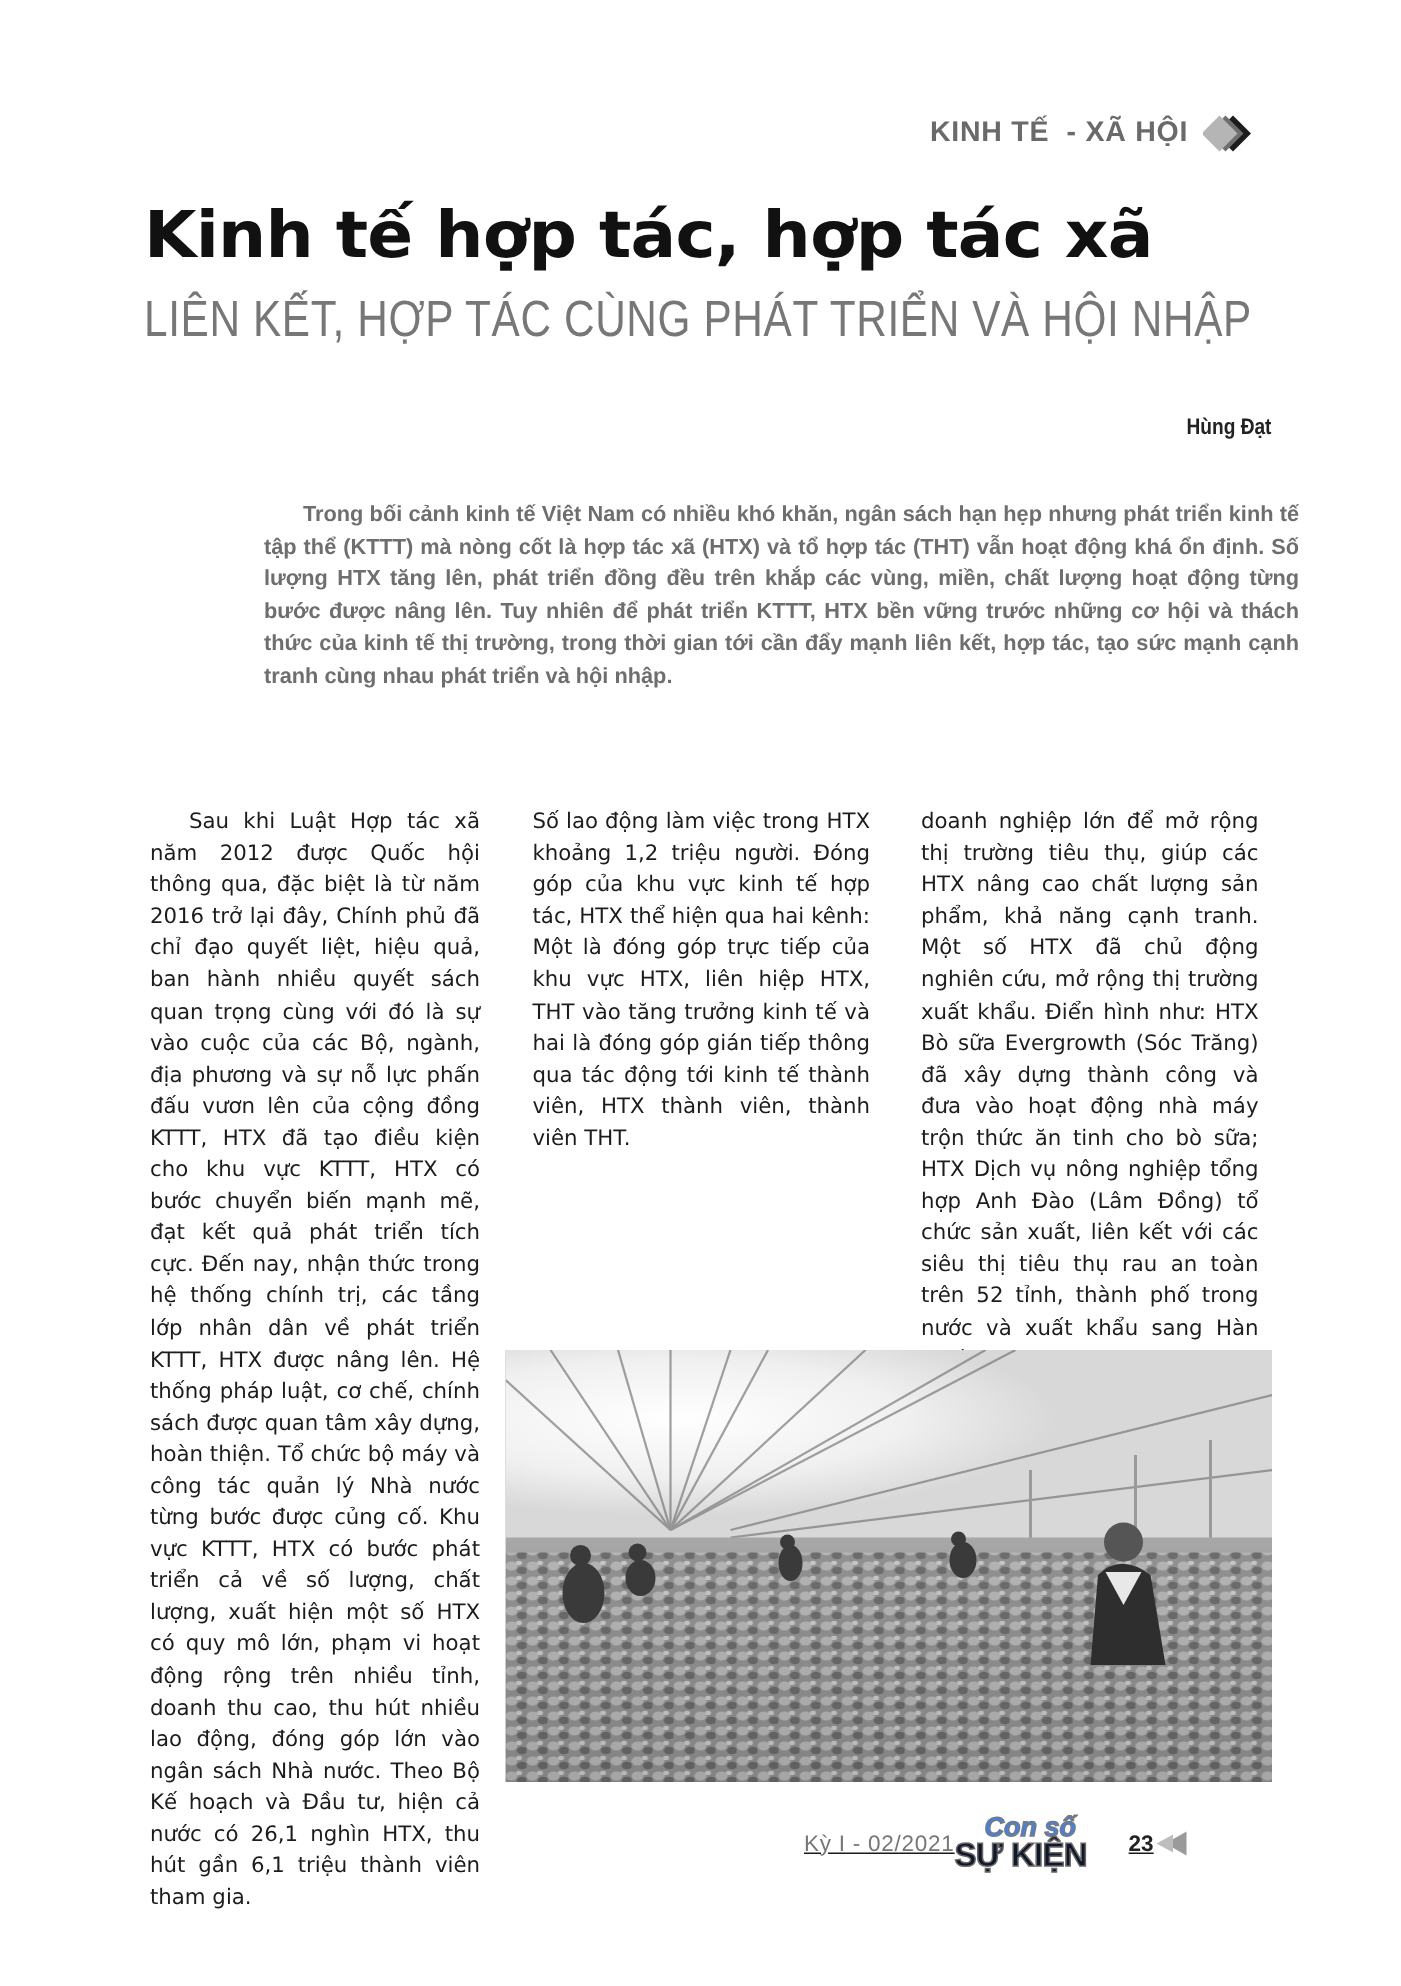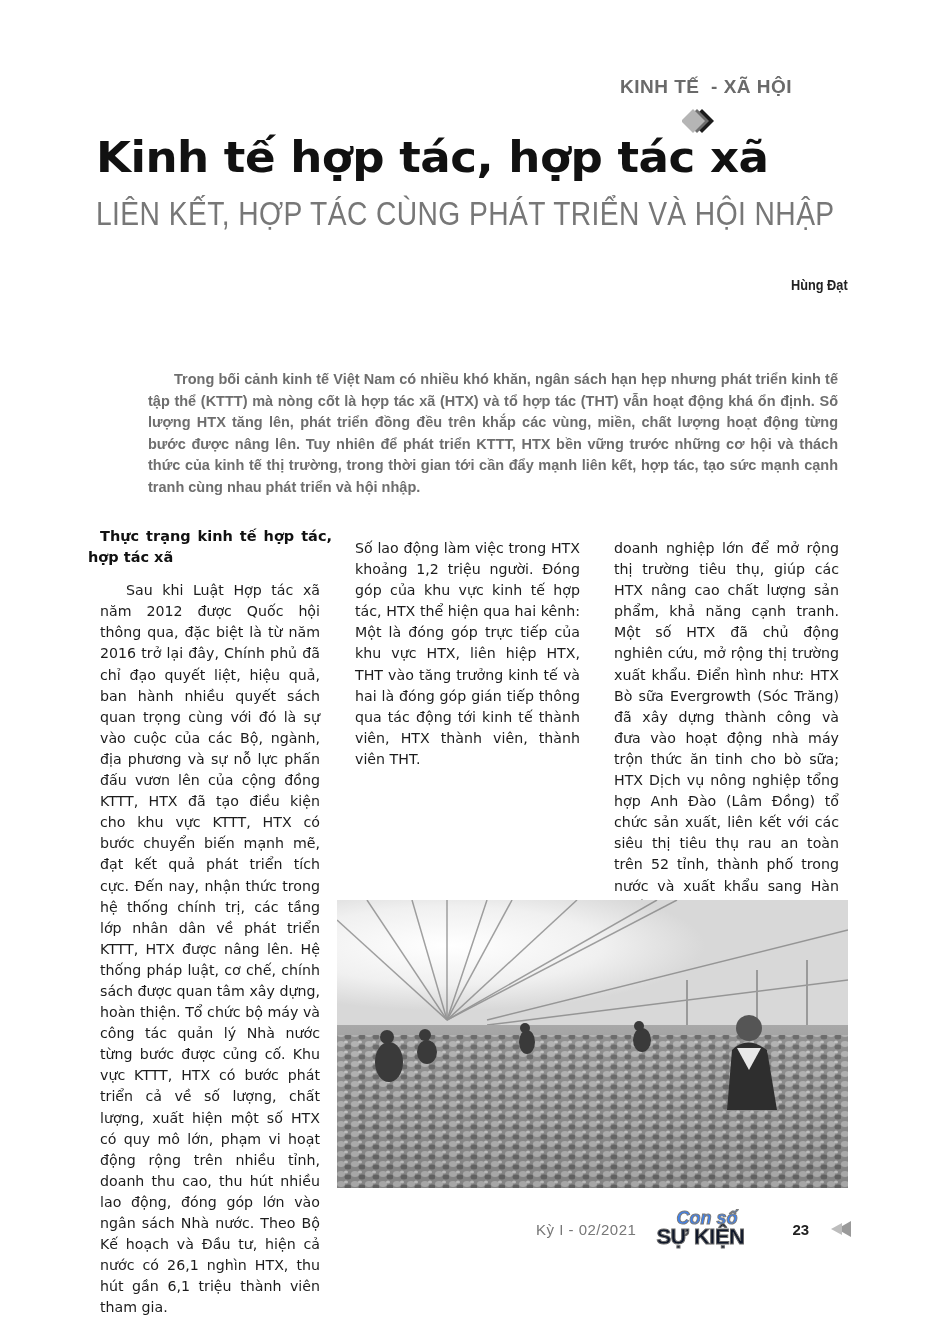--- a/index.html
+++ b/index.html
@@ -1,32 +1,32 @@
 <!DOCTYPE html>
 <html><head>
 <meta charset="utf-8">
 <style>
   html, body { margin:0; padding:0; background:#ffffff; }
   body { width:934px; height:1324px; position:relative; overflow:hidden; font-family:"DejaVu Sans", sans-serif; color:#1a1a1a; }
-  .section-tag { position:absolute; top:76px; left:620px; display:flex; align-items:center; gap:10px;flex-direction:column; }
+  .section-tag { position:absolute; top:76px; left:620px; display:flex; align-items:center; gap:10px; }
   .section-tag .label { font-family:"Liberation Sans", sans-serif; font-weight:bold; font-size:19px; color:#6a6a6a; letter-spacing:0.5px; white-space:pre; }
   .section-tag svg { display:block; }
   .title { position:absolute; top:134px; left:96px; width:760px; font-family:"DejaVu Sans", sans-serif; font-weight:900; font-size:43px; line-height:46px; color:#111; letter-spacing:-0.5px; transform:scaleX(1.05); transform-origin:left; }
   .subtitle { position:absolute; top:193px; left:96px; width:760px; font-family:"Liberation Sans", sans-serif; font-size:34px; line-height:40px; color:#777; transform:scaleX(0.83); transform-origin:left; letter-spacing:0.5px; white-space:nowrap; }
   .byline { position:absolute; top:276px; right:86px; font-family:"Liberation Sans", sans-serif; font-weight:bold; font-size:15px; color:#222; transform:scaleX(0.85); transform-origin:right; }
-  .lead { position:absolute; top:333px; left:148px; width:690px; font-family:"Liberation Sans", sans-serif; font-weight:bold; font-size:14.5px; line-height:21.6px; color:#6e6e6e; text-align:justify; text-indent:26px;margin-top:36px; }
+  .lead { position:absolute; top:333px; left:176px; width:690px; font-family:"Liberation Sans", sans-serif; font-weight:bold; font-size:14.5px; line-height:21.6px; color:#6e6e6e; text-align:justify; text-indent:26px; }
   .col { position:absolute; top:526px; font-size:14.2px; line-height:21.1px; color:#1c1c1c; text-align:justify; hyphens:none; }
   .col p { margin:12px; }
   .col .indent { text-indent:26px; }
   .col h3 { margin:0; font-size:14.5px; line-height:21.1px; font-weight:bold; text-indent:12px; color:#111; }
   .col1 { left:88px; width:244px; }
   .col2 { left:343px; width:249px; }
   .col3 { left:602px; width:249px; }
   .photo { position:absolute; top:900px; left:337px; width:511px; height:288px; overflow:hidden; background:#bcbcbc; }
-  .footer { position:absolute; top:1212px; left:536px; display:flex; align-items:center; gap:20px; }
+  .footer { position:absolute; top:1212px; left:536px; display:flex; align-items:center; gap:0;text-decoration:underline; }
   .footer .issue { font-family:"Liberation Sans", sans-serif; font-size:15px; color:#777; letter-spacing:0.5px; }
   .footer .logo { width:112px; height:34px; position:relative; }
   .footer .logo .top { position:absolute; top:-4px; left:20px; font-family:"Liberation Sans", sans-serif; font-weight:bold; font-style:italic; font-size:18px; color:#3b82f6; -webkit-text-stroke:1px #7a7a7a; }
   .footer .logo .bot { position:absolute; top:12px; left:0; font-family:"Liberation Sans", sans-serif; font-weight:900; font-size:22px; color:#0f172a; -webkit-text-stroke:1px #666; letter-spacing:-0.5px;text-align:center; }
   .footer .page { font-family:"Liberation Sans", sans-serif; font-weight:bold; font-size:15px; color:#222; margin-left:4px; }
 </style>
 </head>
 <body>
 
 <div class="section-tag">
@@ -38,21 +38,20 @@
   </svg>
 </div>
 
 <div class="title">Kinh tế hợp tác, hợp tác xã</div>
 <div class="subtitle">LIÊN KẾT, HỢP TÁC CÙNG PHÁT TRIỂN VÀ HỘI NHẬP</div>
 <div class="byline">Hùng Đạt</div>
 
 <div class="lead">Trong bối cảnh kinh tế Việt Nam có nhiều khó khăn, ngân sách hạn hẹp nhưng phát triển kinh tế tập thể (KTTT) mà nòng cốt là hợp tác xã (HTX) và tổ hợp tác (THT) vẫn hoạt động khá ổn định. Số lượng HTX tăng lên, phát triển đồng đều trên khắp các vùng, miền, chất lượng hoạt động từng bước được nâng lên. Tuy nhiên để phát triển KTTT, HTX bền vững trước những cơ hội và thách thức của kinh tế thị trường, trong thời gian tới cần đẩy mạnh liên kết, hợp tác, tạo sức mạnh cạnh tranh cùng nhau phát triển và hội nhập.</div>
 
 <div class="col col1">
-  <h3>Thực trạng kinh tế hợp tác, hợp tác xã</h3>
   <p class="indent">Sau khi Luật Hợp tác xã năm 2012 được Quốc hội thông qua, đặc biệt là từ năm 2016 trở lại đây, Chính phủ đã chỉ đạo quyết liệt, hiệu quả, ban hành nhiều quyết sách quan trọng cùng với đó là sự vào cuộc của các Bộ, ngành, địa phương và sự nỗ lực phấn đấu vươn lên của cộng đồng KTTT, HTX đã tạo điều kiện cho khu vực KTTT, HTX có bước chuyển biến mạnh mẽ, đạt kết quả phát triển tích cực. Đến nay, nhận thức trong hệ thống chính trị, các tầng lớp nhân dân về phát triển KTTT, HTX được nâng lên. Hệ thống pháp luật, cơ chế, chính sách được quan tâm xây dựng, hoàn thiện. Tổ chức bộ máy và công tác quản lý Nhà nước từng bước được củng cố. Khu vực KTTT, HTX có bước phát triển cả về số lượng, chất lượng, xuất hiện một số HTX có quy mô lớn, phạm vi hoạt động rộng trên nhiều tỉnh, doanh thu cao, thu hút nhiều lao động, đóng góp lớn vào ngân sách Nhà nước. Theo Bộ Kế hoạch và Đầu tư, hiện cả nước có 26,1 nghìn HTX, thu hút gần 6,1 triệu thành viên tham gia.</p>
 </div>
 
 <div class="col col2">
   <p>Số lao động làm việc trong HTX khoảng 1,2 triệu người. Đóng góp của khu vực kinh tế hợp tác, HTX thể hiện qua hai kênh: Một là đóng góp trực tiếp của khu vực HTX, liên hiệp HTX, THT vào tăng trưởng kinh tế và hai là đóng góp gián tiếp thông qua tác động tới kinh tế thành viên, HTX thành viên, thành viên THT.</p>
 </div>
 
 <div class="col col3">
   <p>doanh nghiệp lớn để mở rộng thị trường tiêu thụ, giúp các HTX nâng cao chất lượng sản phẩm, khả năng cạnh tranh. Một số HTX đã chủ động nghiên cứu, mở rộng thị trường xuất khẩu. Điển hình như: HTX Bò sữa Evergrowth (Sóc Trăng) đã xây dựng thành công và đưa vào hoạt động nhà máy trộn thức ăn tinh cho bò sữa; HTX Dịch vụ nông nghiệp tổng hợp Anh Đào (Lâm Đồng) tổ chức sản xuất, liên kết với các siêu thị tiêu thụ rau an toàn trên 52 tỉnh, thành phố trong nước và xuất khẩu sang Hàn Quốc…; HTX dịch vụ Linh Phát (Nam Định) đầu tư vào trồng nấm</p>
 </div>

